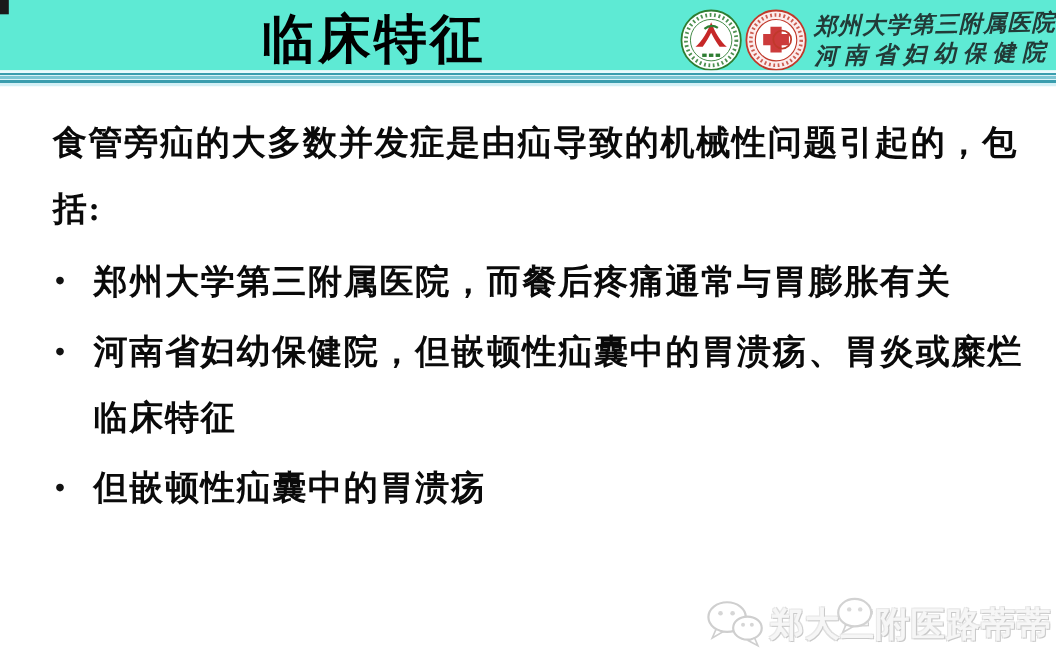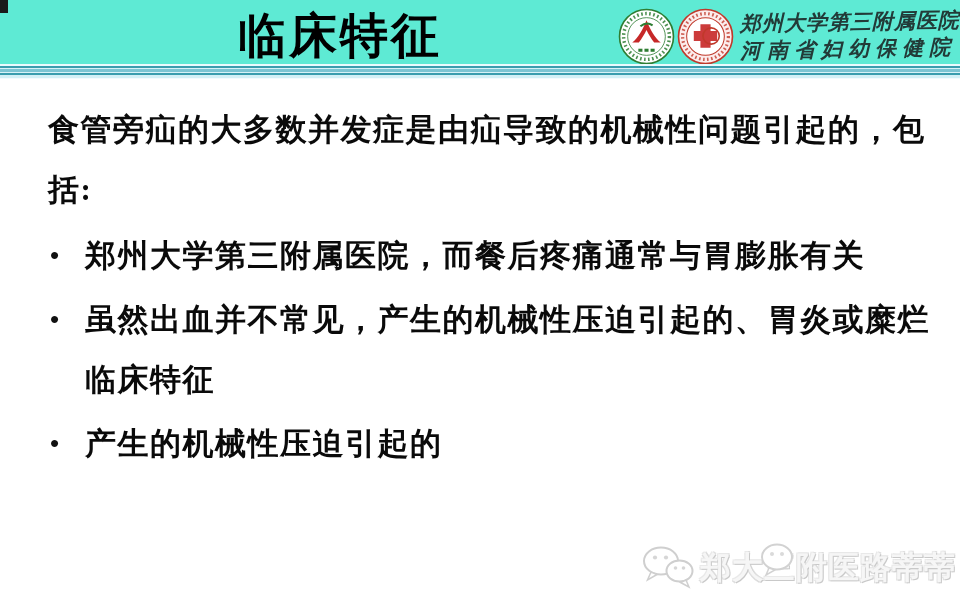--- a/index.html
+++ b/index.html
@@ -117,28 +117,28 @@
   <ul class="bullet-list">
     <li class="bullet-item">
       <span class="bullet-dot">•</span>
       <div class="bullet-text">
         <div class="line">郑州大学第三附属医院，而餐后疼痛通常与胃膨胀有关</div>
       </div>
     </li>
     <li class="bullet-item">
       <span class="bullet-dot">•</span>
       <div class="bullet-text">
-        <div class="line">虽然出血并不常见，产生的机械性压迫引起的、胃炎或糜烂</div>
+        <div class="line">河南省妇幼保健院，但嵌顿性疝囊中的胃溃疡、胃炎或糜烂</div>
         <div class="line">临床特征</div>
       </div>
     </li>
     <li class="bullet-item">
       <span class="bullet-dot">•</span>
       <div class="bullet-text">
-        <div class="line">产生的机械性压迫引起的</div>
+        <div class="line">但嵌顿性疝囊中的胃溃疡</div>
       </div>
     </li>
   </ul>
 </div>
 
 <div class="watermark">
 
   <svg width="56" height="48" viewBox="0 0 56 48">
     <ellipse cx="21" cy="17" rx="17" ry="13.5" fill="#ffffff" stroke="#cfcfcf" stroke-width="2"></ellipse>
     <path d="M11 28 L7.5 36 L17 30.5 Z" fill="#ffffff" stroke="#cfcfcf" stroke-width="1.5"></path>

